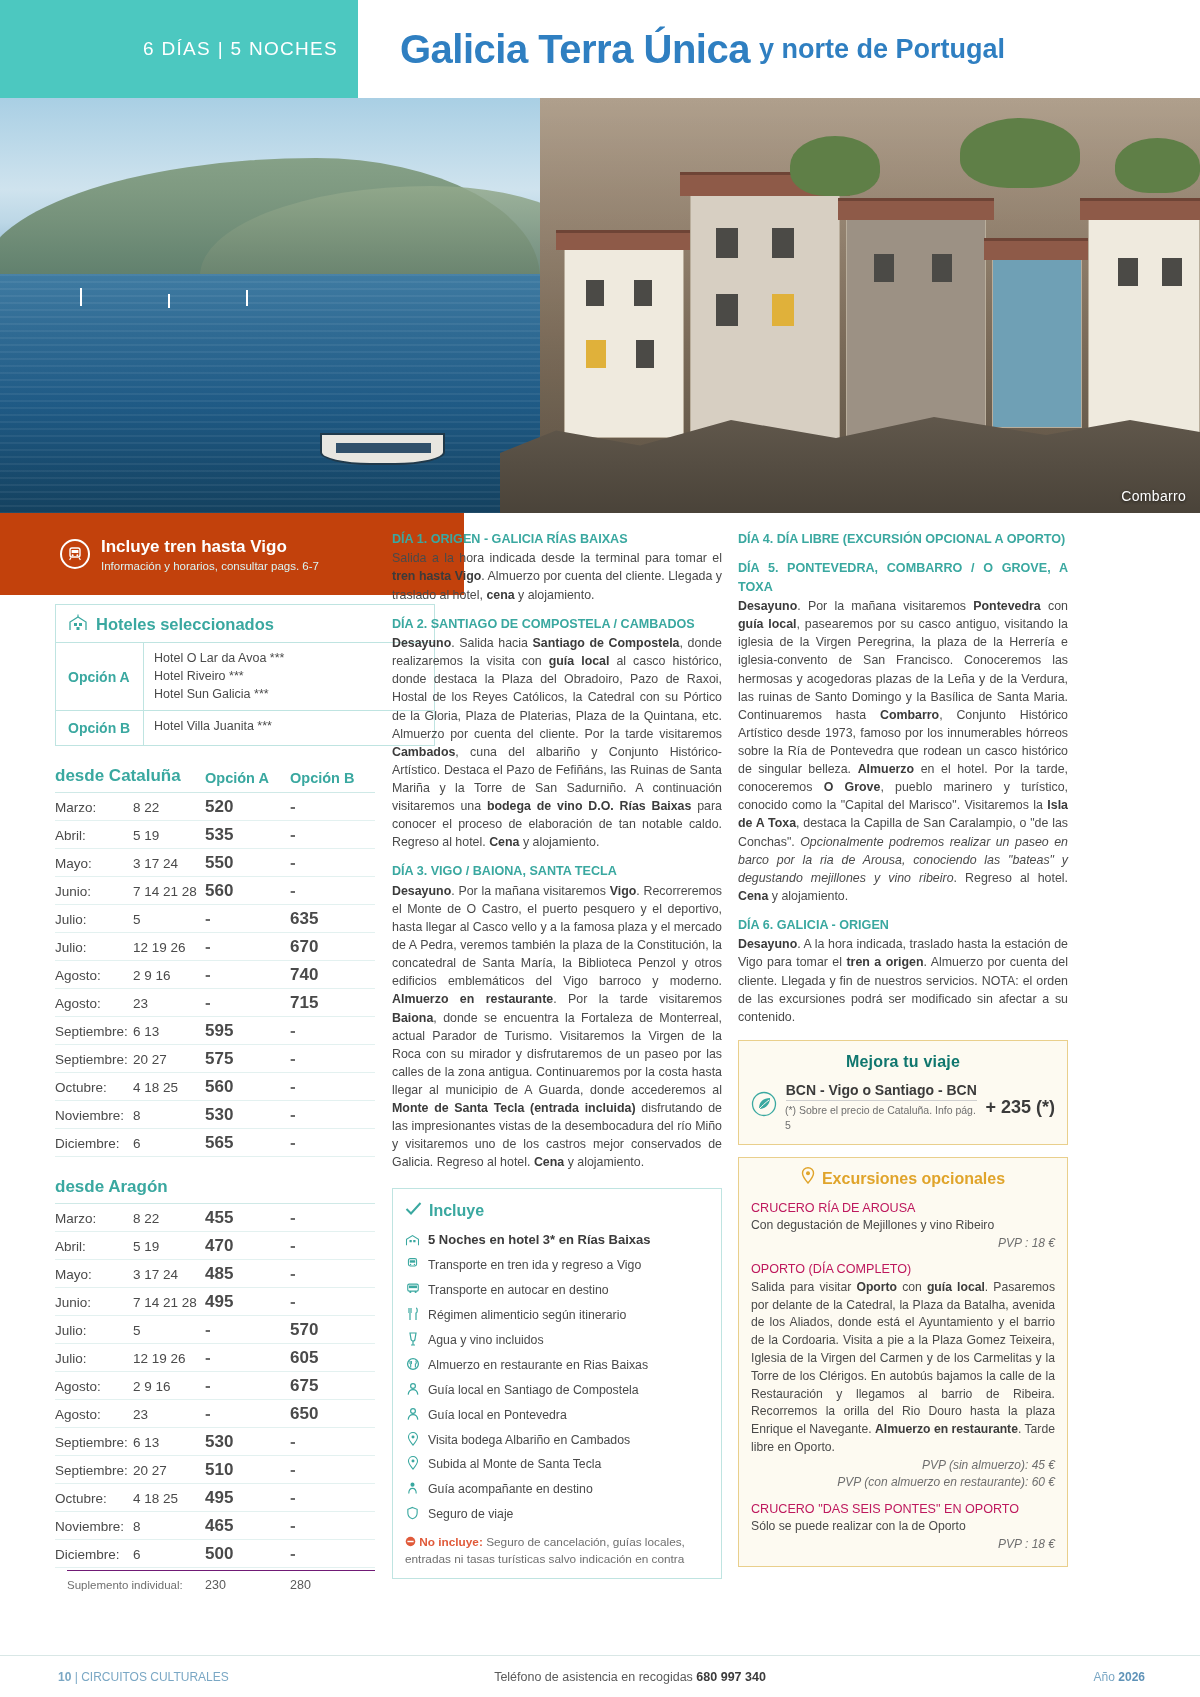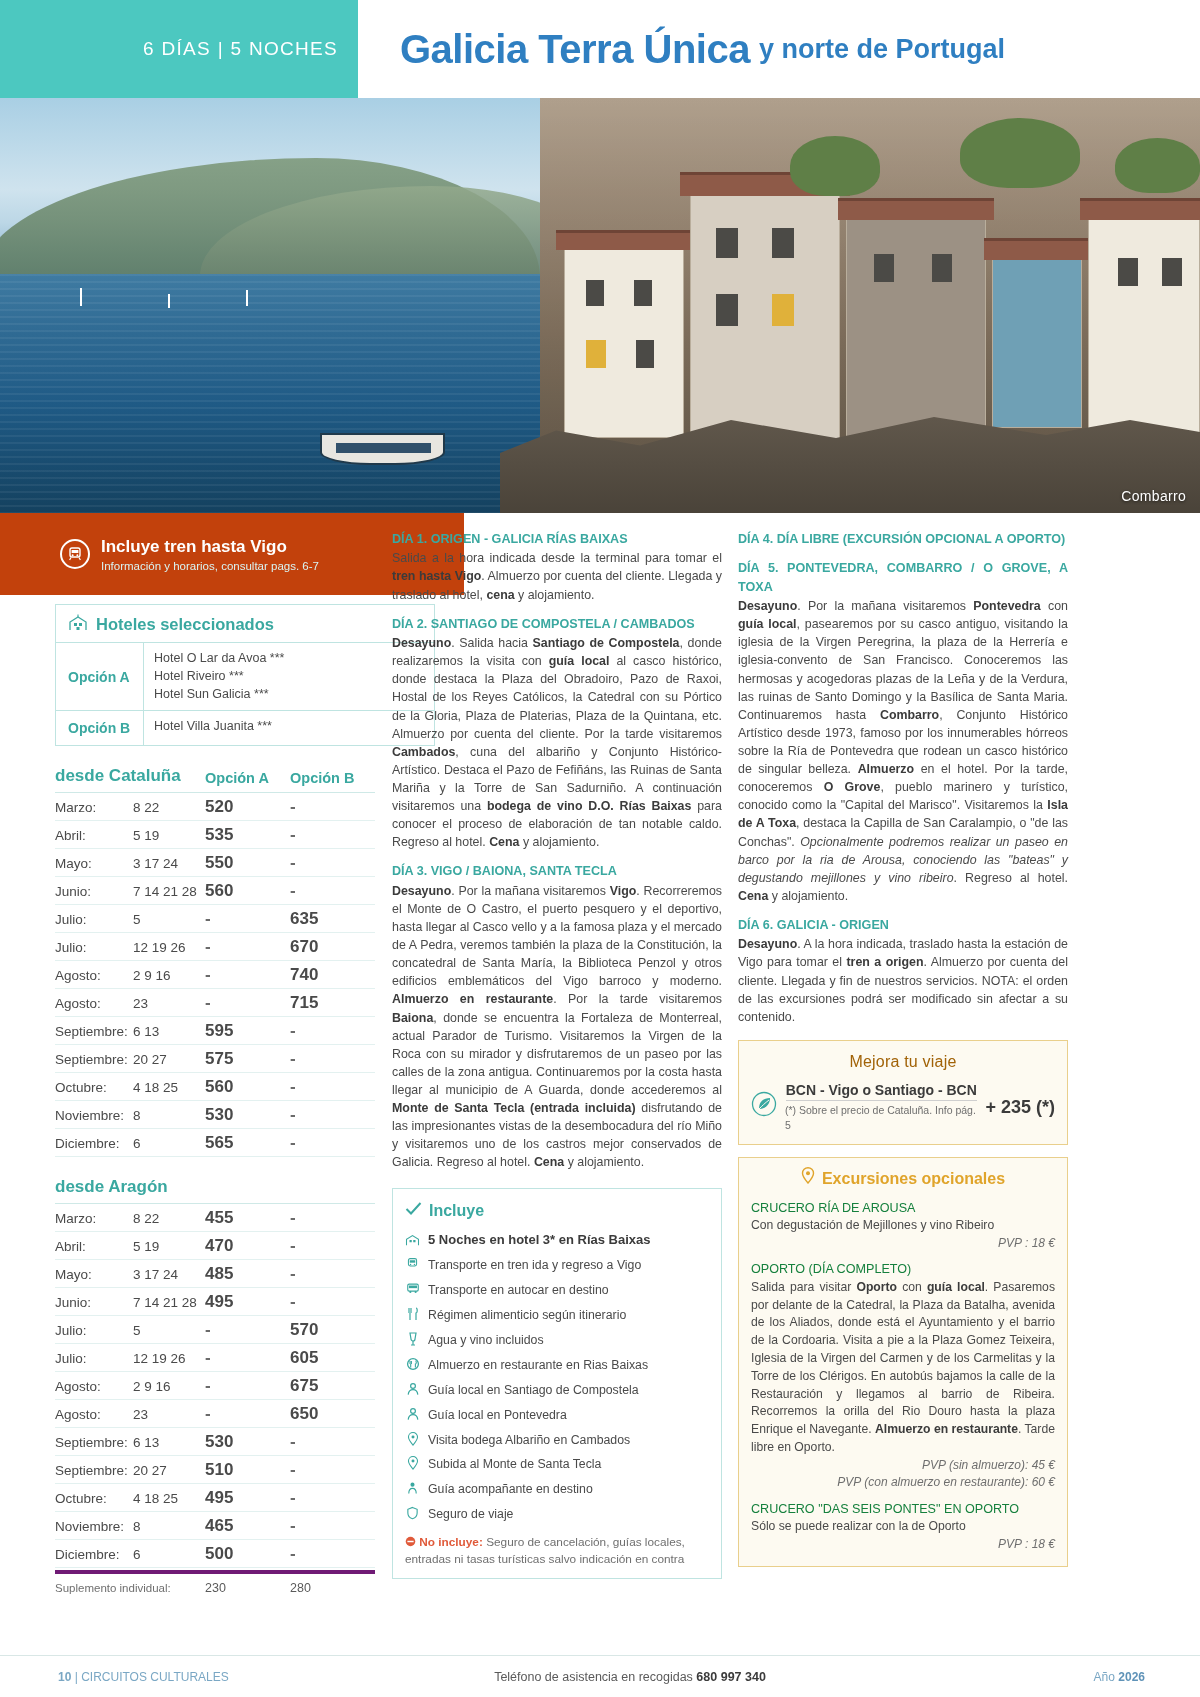--- a/index.html
+++ b/index.html
@@ -145,21 +145,21 @@
   .price-row {
     display:flex; align-items:center; padding:4px 0 3px 0;
     border-bottom:1px solid #e3f1f0;
   }
   .pr-date { flex:1; font-size:13.5px; color:#4a4a4a; }
   .pr-date .mon { display:inline-block; min-width:78px; }
   .pr-a, .pr-b { width:85px; font-size:17px; font-weight:bold; color:#4a4a4a; text-align:left; }
   .pr-dash { color:#6a6a6a; font-weight:bold; }
   .supl-row {
     display:flex; align-items:center; padding:7px 0 0 0;
-    border-top:4px solid #701a75; margin-top:2px;
+    border-top:1px solid #701a75; margin-top:2px;margin-left:12px;
   }
   .supl-label { flex:1; font-size:11.5px; color:#6f6f6f; }
   .supl-a, .supl-b { width:85px; font-size:12.5px; color:#5a5a5a; text-align:left; }
   .supl-b { text-align:left; }
   
   .col-mid {
     position:absolute; top:530px; left:392px; width:330px;
     font-size:12.4px; line-height:1.46; text-align:justify; color:#4a4a4a;
   }
   .day-title { color:#3aa8a0; font-size:12.6px; font-weight:bold; margin-top:11px; }
@@ -178,31 +178,31 @@
   .not-inc .nohead { color:#e05a3a; font-weight:bold; }
   
   .col-right {
     position:absolute; top:530px; left:738px; width:330px;
     font-size:12.4px; line-height:1.46; text-align:justify; color:#4a4a4a;
   }
   .mejora-box {
     margin-top:14px; border:1px solid #e9cf8c; background:#fdfaf1;
     padding:9px 12px 11px 12px; text-align:center;
   }
-  .mejora-title { color:#a16207; font-size:16px; font-weight:normal; letter-spacing:.2px; }
+  .mejora-title { color:#0f766e; font-size:16px; font-weight:bold; letter-spacing:.2px; }
   .mejora-line { display:flex; align-items:center; gap:8px; margin-top:7px; }
   .mejora-route { font-size:14px; font-weight:bold; color:#3b3b3b; border-bottom:1px solid #cfcfcf; padding-bottom:2px; }
   .mejora-note { font-size:10.5px; color:#6f6f6f; text-align:left; margin-top:2px; }
   .mejora-price { font-size:18px; font-weight:bold; color:#3b3b3b; margin-left:auto; white-space:nowrap; }
   .exc-box {
     margin-top:12px; border:1px solid #e9cf8c; background:#fdfaf1;
     padding:9px 12px 12px 12px;
   }
   .exc-head { display:flex; align-items:center; justify-content:center; gap:7px; color:#e0a42b; font-size:16px; font-weight:bold; }
-  .exc-name { margin-top:8px; font-size:12.6px; color:#15803d; }
+  .exc-name { margin-top:8px; font-size:12.6px; color:#be185d; }
   .exc-desc { font-size:12.2px; color:#4a4a4a; text-align:justify; }
   .exc-pvp { font-size:12px; color:#6f6f6f; font-style:italic; text-align:right; }
   
   .footer {
     position:absolute; bottom:0; left:0; width:1200px; height:42px;
     border-top:1px solid #d9e7e6;
     display:flex; align-items:center;
   }
   .f-left { width:390px; padding-left:58px; color:#7aa7c4; font-size:12px; }
   .f-left .pnum { font-weight:bold; }

